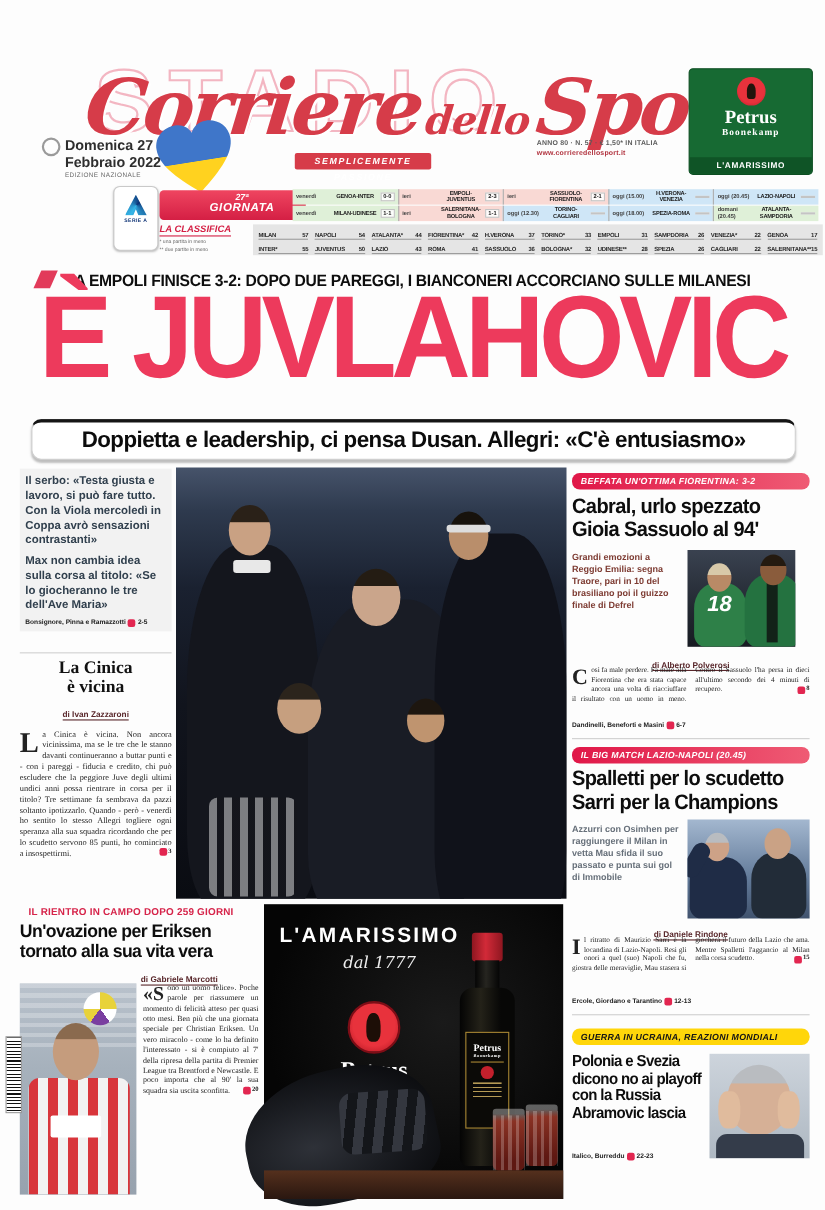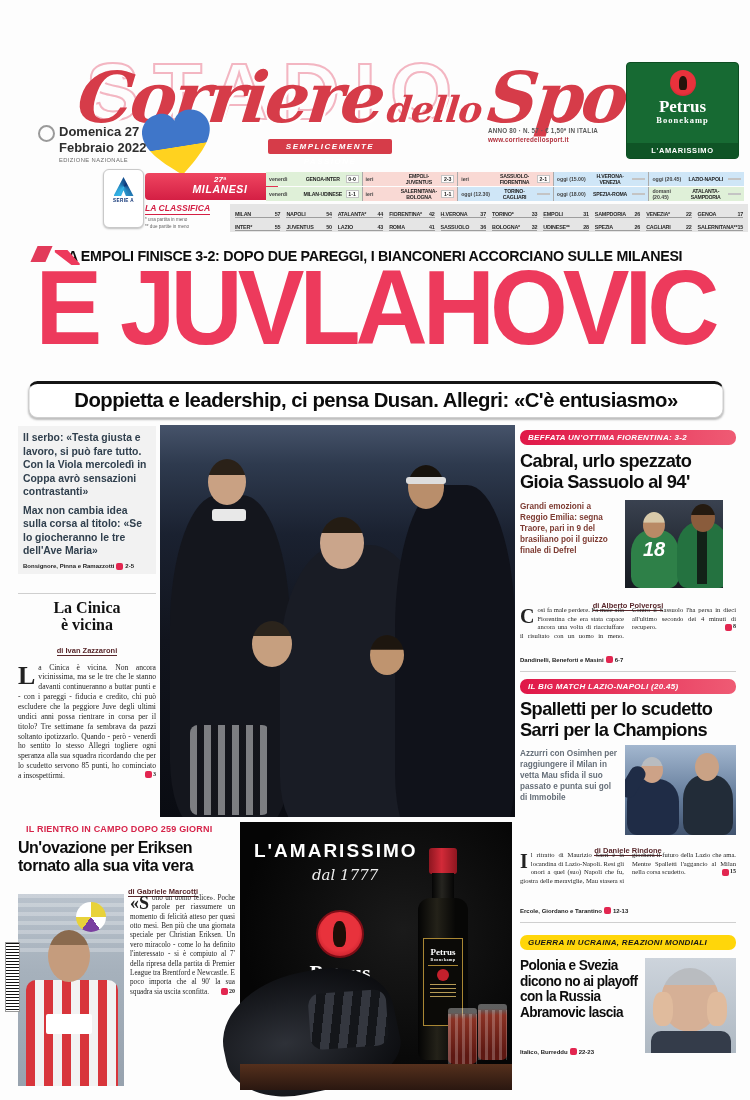--- a/index.html
+++ b/index.html
@@ -209,21 +209,21 @@
     <div class="ptop-name2">Boonekamp</div>
     <div class="ptop-tag">L'AMARISSIMO</div>
   </div>
 
   <div class="abs serie-card">
     <div class="serie-icon"></div>
     <div class="serie-label">SERIE A</div>
   </div>
   <div class="abs round-badge">
     <div class="round-no">27ª</div>
-    <div class="round-word">MILANESI</div>
+    <div class="round-word">GIORNATA</div>
   </div>
   <div class="abs classifica">LA CLASSIFICA</div>
   <div class="abs legend">
     <div>* una partita in meno</div>
     <div>** due partite in meno</div>
   </div>
   <div class="abs fixtures">
       <div class="fx" style="background: rgb(223, 240, 216);">
       <span class="fx-when">venerdì</span>
       <span class="fx-match">GENOA-INTER</span>
@@ -398,21 +398,21 @@
     <div class="head" style="left:248px;top:40px;width:36px;height:44px;background:linear-gradient(180deg,#17120c 40%,#b98e6b 41%);"></div>
     <div style="position:absolute;left:246px;top:52px;width:40px;height:7px;background:#ddd;border-radius:3px;"></div>
     <div class="head" style="left:92px;top:196px;width:40px;height:46px;background:linear-gradient(180deg,#2b241c 32%,#c69f7f 33%);"></div>
     <div class="head" style="left:210px;top:210px;width:34px;height:40px;background:linear-gradient(180deg,#1d160f 36%,#bf946f 37%);"></div>
     <div style="position:absolute;left:30px;top:300px;width:80px;height:90px;background:repeating-linear-gradient(90deg,#e6e6e6 0 7px,#15151a 7px 14px);opacity:.5;border-radius:8px;"></div>
   </div>
 
   <div class="abs rcol banner" style="top:430px;">BEFFATA UN'OTTIMA FIORENTINA: 3-2</div>
   <div class="abs rcol rhead" style="top:451px;">Cabral, urlo spezzato
 Gioia Sassuolo al 94'</div>
-  <div class="abs deck maroon" style="left:520px;top:501px;">Grandi emozioni a Reggio Emilia: segna Traore, pari in 9 del brasiliano poi il guizzo finale di Defrel</div>
+  <div class="abs deck maroon" style="left:520px;top:501px;">Grandi emozioni a Reggio Emilia: segna Traore, pari in 10 del brasiliano poi il guizzo finale di Defrel</div>
   <div class="photo sass-photo">
     <div class="body-blob" style="left:6px;top:30px;width:48px;height:58px;background:#2e8048;"></div>
     <div class="body-blob" style="left:52px;top:22px;width:52px;height:66px;background:#247240;"></div>
     <div style="position:absolute;left:72px;top:24px;width:10px;height:60px;background:#122218;"></div>
     <div class="head" style="left:18px;top:12px;width:22px;height:26px;background:linear-gradient(180deg,#d8c9a9 40%,#b98a66 41%);"></div>
     <div class="head" style="left:66px;top:4px;width:24px;height:28px;background:linear-gradient(180deg,#241a10 38%,#8a5c3c 39%);"></div>
     <div class="jersey18">18</div>
   </div>
   <div class="abs rcol center" style="top:594px;"><span class="di-byline">di Alberto Polverosi</span></div>
   <div class="abs rcol serif-body rbody" style="top:606px;">

